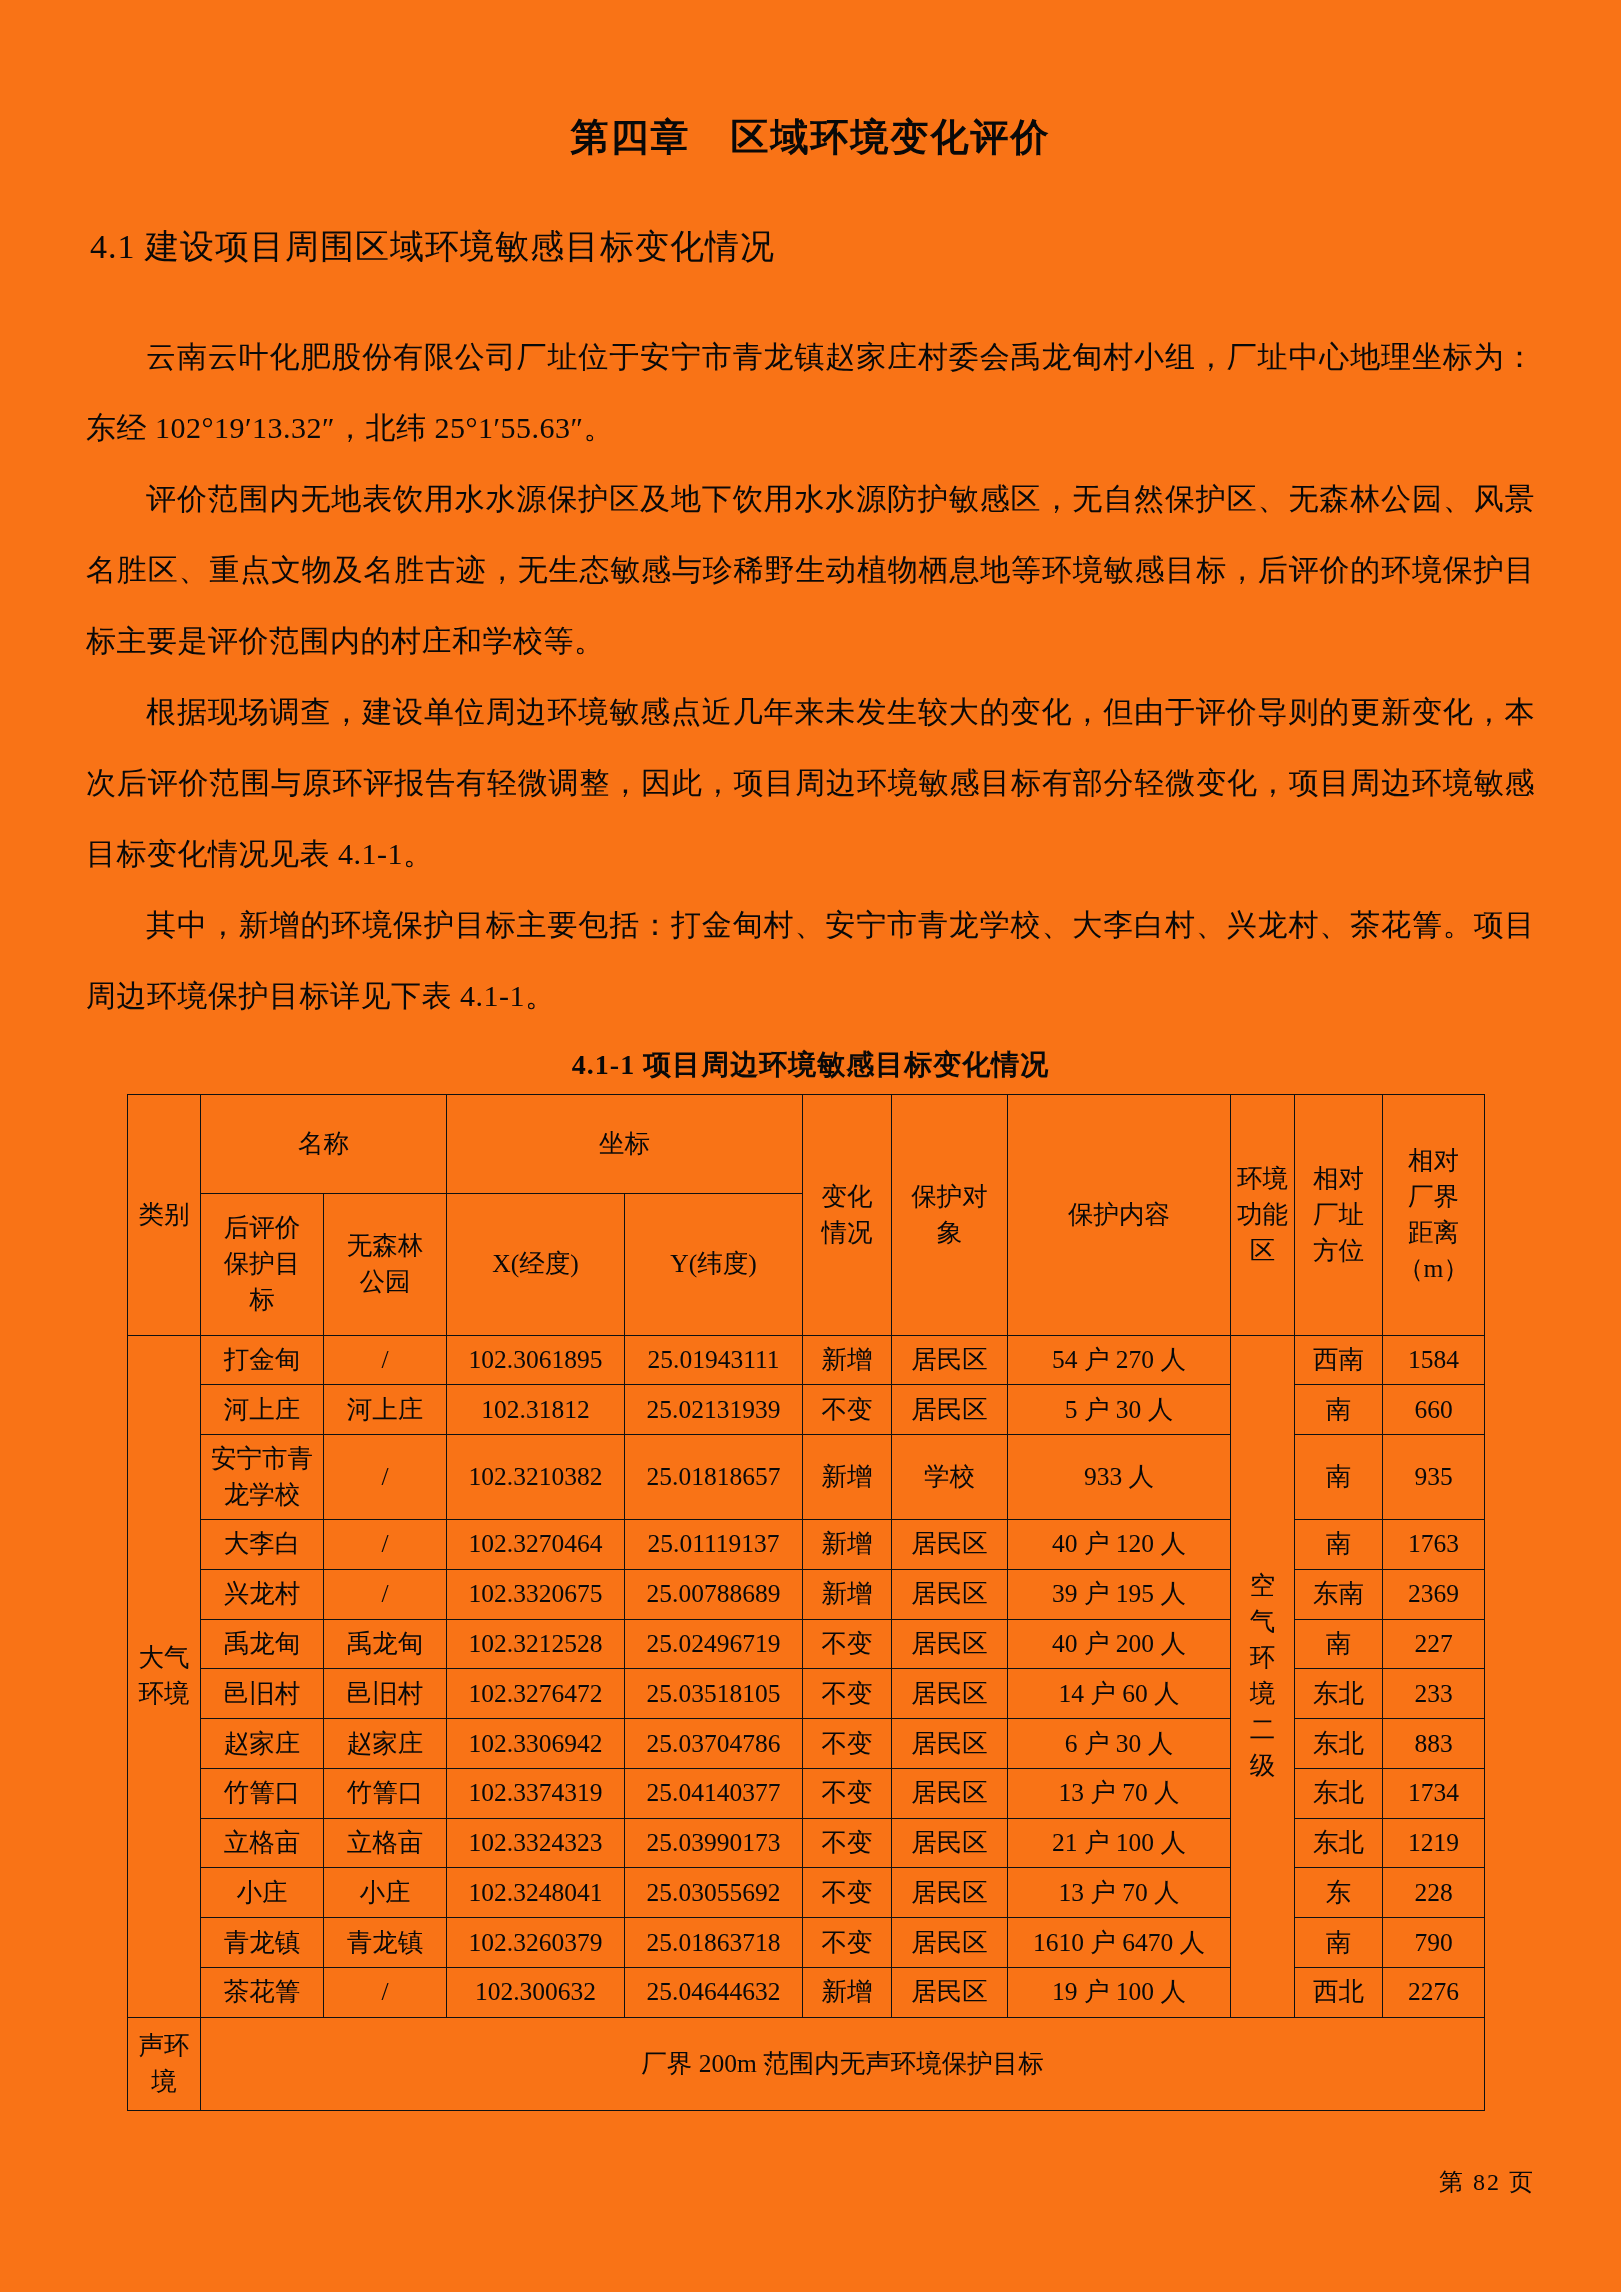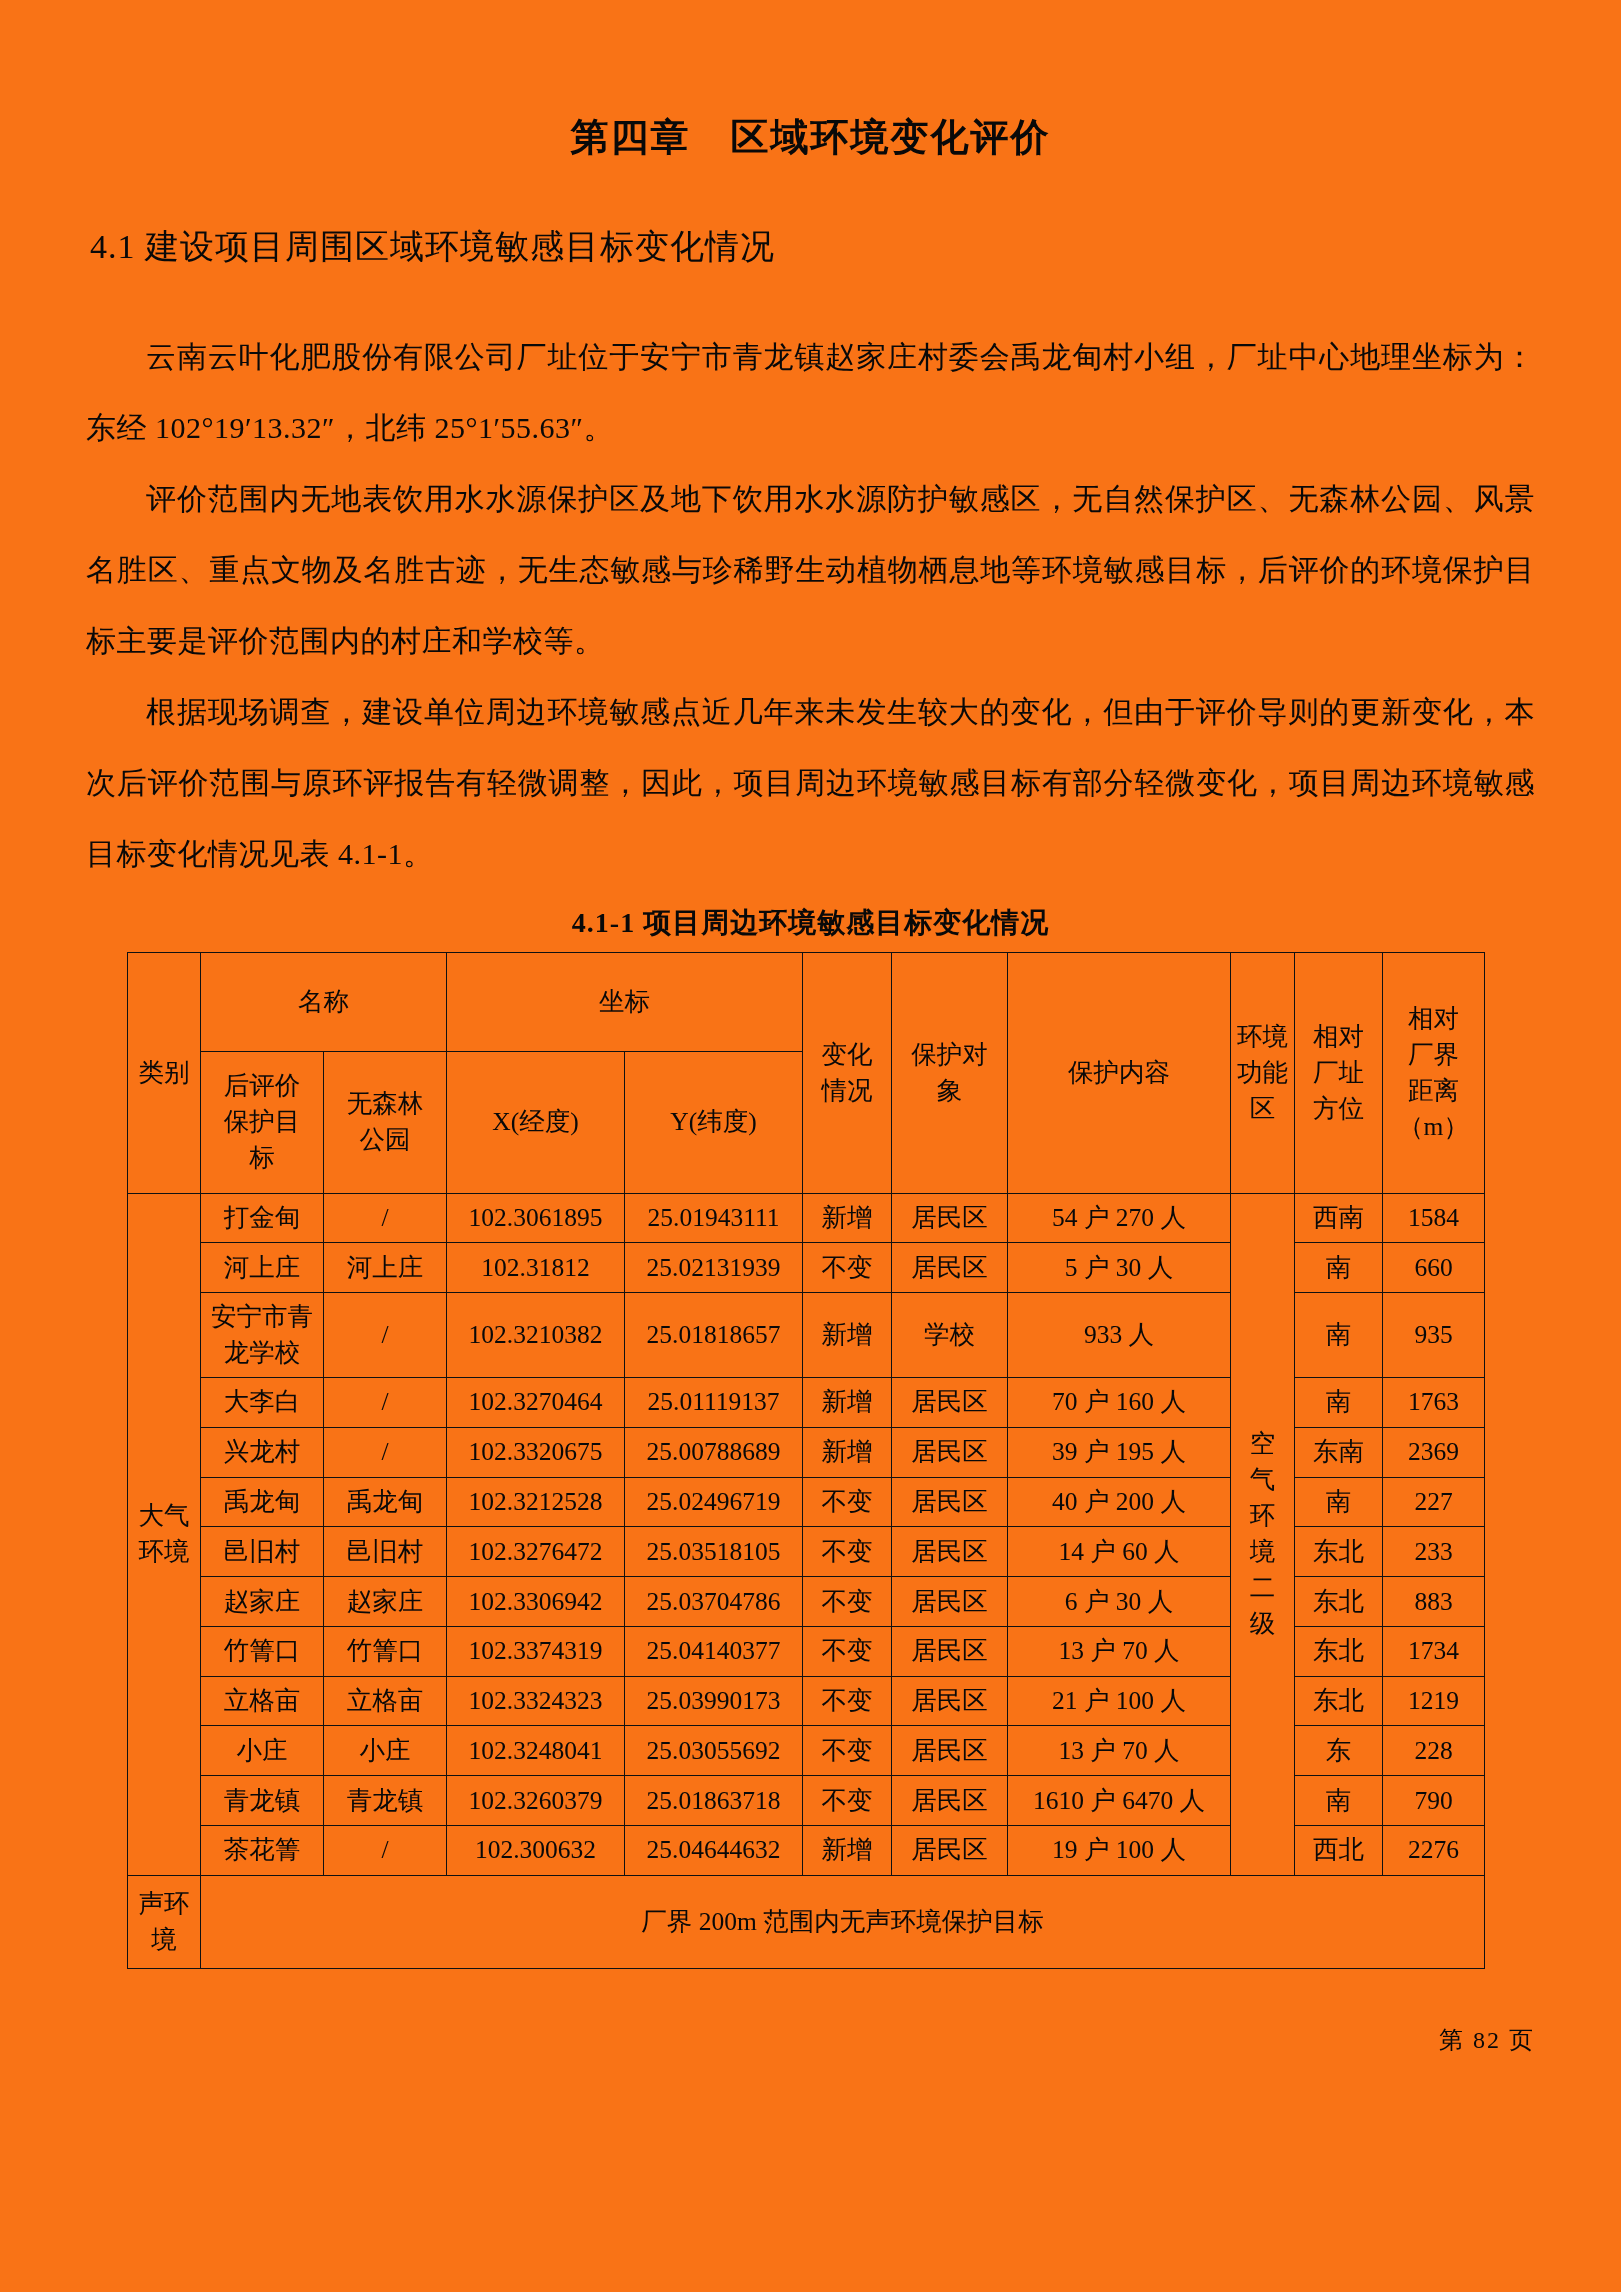--- a/index.html
+++ b/index.html
@@ -80,20 +80,21 @@
 <div class="page">
 
   <h1 class="chapter-title">第四章　区域环境变化评价</h1>
 
   <h2 class="section-heading">4.1 建设项目周围区域环境敏感目标变化情况</h2>
 
   <div class="body-block">
     <p class="body-text">云南云叶化肥股份有限公司厂址位于安宁市青龙镇赵家庄村委会禹龙甸村小组，厂址中心地理坐标为：东经 102°19′13.32″，北纬 25°1′55.63″。</p>
     <p class="body-text">评价范围内无地表饮用水水源保护区及地下饮用水水源防护敏感区，无自然保护区、无森林公园、风景名胜区、重点文物及名胜古迹，无生态敏感与珍稀野生动植物栖息地等环境敏感目标，后评价的环境保护目标主要是评价范围内的村庄和学校等。</p>
     <p class="body-text">根据现场调查，建设单位周边环境敏感点近几年来未发生较大的变化，但由于评价导则的更新变化，本次后评价范围与原环评报告有轻微调整，因此，项目周边环境敏感目标有部分轻微变化，项目周边环境敏感目标变化情况见表 4.1-1。</p>
+    <p class="body-text">其中，新增的环境保护目标主要包括：打金甸村、安宁市青龙学校、大李白村、兴龙村、茶花箐。项目周边环境保护目标详见下表 4.1-1。</p>
   </div>
 
   <div class="table-caption">4.1-1 项目周边环境敏感目标变化情况</div>
 
   <table class="targets">
     <colgroup>
       <col style="width:73px">
       <col style="width:123px">
       <col style="width:123px">
       <col style="width:178px">
@@ -160,21 +161,21 @@
           <td>南</td>
           <td>935</td>
         </tr>
         <tr>
           <td>大李白</td>
           <td>/</td>
           <td>102.3270464</td>
           <td>25.01119137</td>
           <td>新增</td>
           <td>居民区</td>
-          <td>70 户 160 人</td>
+          <td>40 户 120 人</td>
           <td>南</td>
           <td>1763</td>
         </tr>
         <tr>
           <td>兴龙村</td>
           <td>/</td>
           <td>102.3320675</td>
           <td>25.00788689</td>
           <td>新增</td>
           <td>居民区</td>

